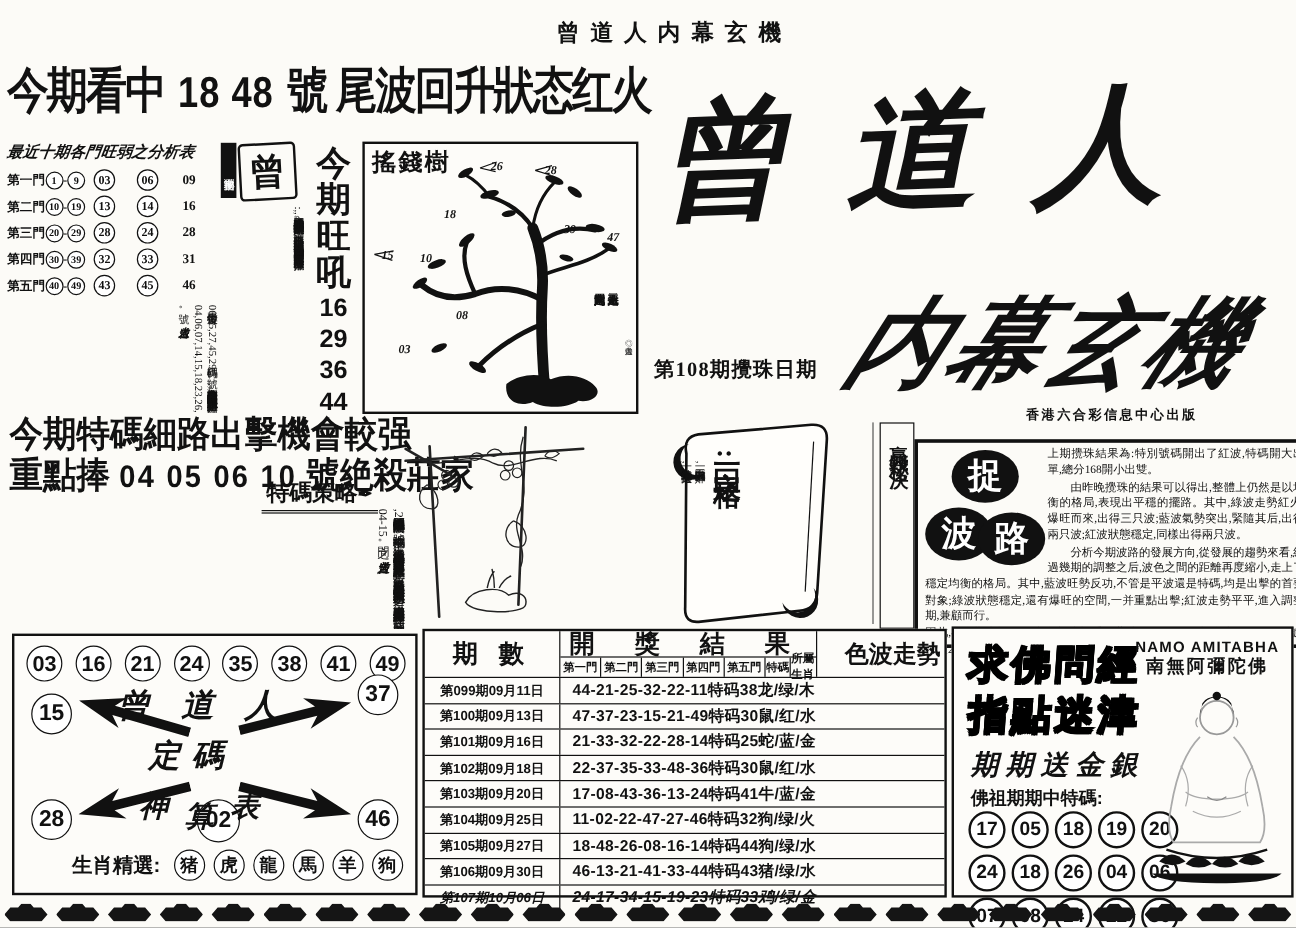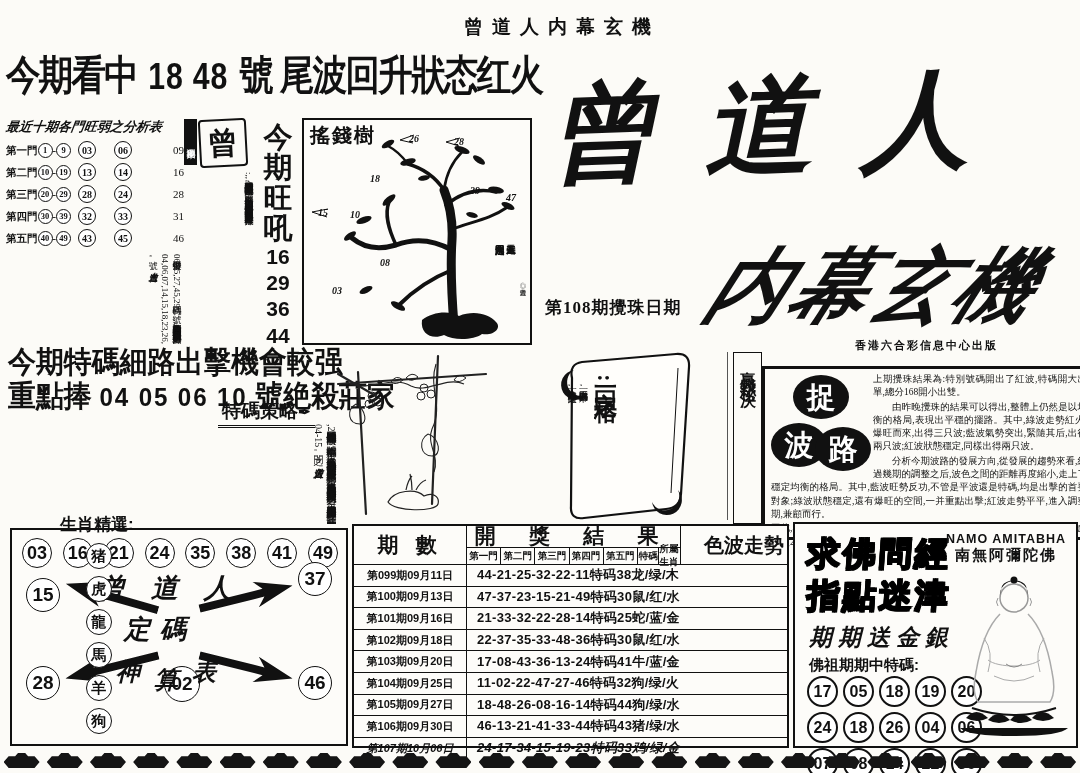--- a/index.html
+++ b/index.html
@@ -16,21 +16,21 @@
   .headline{left:6px;top:48px;width:640px;font-size:41px;letter-spacing:-2px;transform:scaleX(.84);transform-origin:left;white-space:nowrap;}
   .headline .hl-num{font-size:36px;letter-spacing:1px;padding:0 4px;}
   
   .trend{left:6px;top:118px;width:178px;}
   .trend-title{font-size:13px;font-weight:bold;font-style:italic;transform:skewX(-8deg);white-space:nowrap;margin-bottom:3px;}
   .trow{display:grid;grid-template-columns:72px 36px 38px 32px;align-items:center;height:22px;font-size:11px;}
   .thead{font-weight:bold;font-size:11px;}
   .gate{font-weight:bold;white-space:nowrap;font-size:10.5px;}
   .c14{width:15px;height:15px;font-size:8.5px;border-width:1px;}
   .c18{width:18px;height:18px;font-size:10px;}
-  .pick{font-weight:normal;text-align:right;}
+  .pick{font-weight:bold;text-align:left;}
   .seal-wrap{left:184px;top:119px;width:66px;height:48px;display:flex;gap:2px;}
   .seal-strip{width:13px;height:46px;background:#111;color:#fff;writing-mode:vertical-rl;font-size:9px;line-height:13px;text-align:center;}
   .seal-box{width:44px;height:44px;border:2px solid #111;border-radius:4px;display:flex;align-items:center;justify-content:center;
             font-size:30px;font-weight:900;transform:rotate(-3deg);}
   .lpara1{left:178px;top:172px;width:76px;height:172px;font-size:9px;line-height:1.32;}
   .lpara2{left:6px;top:254px;width:176px;height:90px;font-size:9px;line-height:1.32;}
   .sign{font-style:italic;font-weight:bold;}
   
   .wang{left:256px;top:122px;width:44px;text-align:center;}
   .wang .wch{font-size:29px;font-weight:bold;line-height:1.05;}
@@ -72,21 +72,21 @@
   
   .grid-box{left:10px;top:528px;width:338px;height:218px;}
   .gb-top{position:absolute;left:10px;top:8px;width:316px;display:flex;justify-content:space-between;}
   .gb-top .circ{width:30px;height:30px;font-size:18px;border-width:1.5px;font-family:"Liberation Sans",sans-serif;}
   .gb-corner{width:34px;height:34px;font-size:19px;font-family:"Liberation Sans",sans-serif;}
   .gb-cal1{left:86px;top:40px;font-size:27px;font-weight:bold;font-style:italic;letter-spacing:26px;white-space:nowrap;}
   .gb-cal2{left:112px;top:82px;font-size:26px;font-weight:bold;font-style:italic;letter-spacing:10px;}
   .gb-cal3{left:104px;top:126px;font-size:24px;font-weight:bold;font-style:italic;letter-spacing:14px;white-space:nowrap;}
   .gb-cal3 .m{position:relative;top:8px;}
   .gb-center{left:152px;top:100px;width:36px;height:36px;font-size:19px;font-family:"Liberation Sans",sans-serif;margin-top:36px;}
-  .zrow{position:absolute;left:48px;bottom:10px;display:flex;align-items:center;gap:7px;flex-direction:column;}
+  .zrow{position:absolute;left:48px;bottom:10px;display:flex;align-items:center;gap:7px;}
   .zlabel{font-size:17px;font-weight:900;font-family:"Liberation Sans",sans-serif;margin-right:4px;}
   .zod{width:26px;height:26px;font-size:15px;}
   .arrow{position:absolute;width:96px;height:30px;}
   
   .res{left:352px;top:524px;width:437px;height:224px;border:2px solid #111;background:#fdfcf9;box-sizing:border-box;
        font-family:"Liberation Sans",sans-serif;}
   .res .hrow{display:flex;border-bottom:1px solid #111;}
   .res .issue-h{width:112px;border-right:1.5px solid #111;display:flex;align-items:center;justify-content:center;
                 font-size:21px;font-weight:900;letter-spacing:6px;font-family:"Liberation Serif",serif;}
   .res .mid-h{flex:1;}

